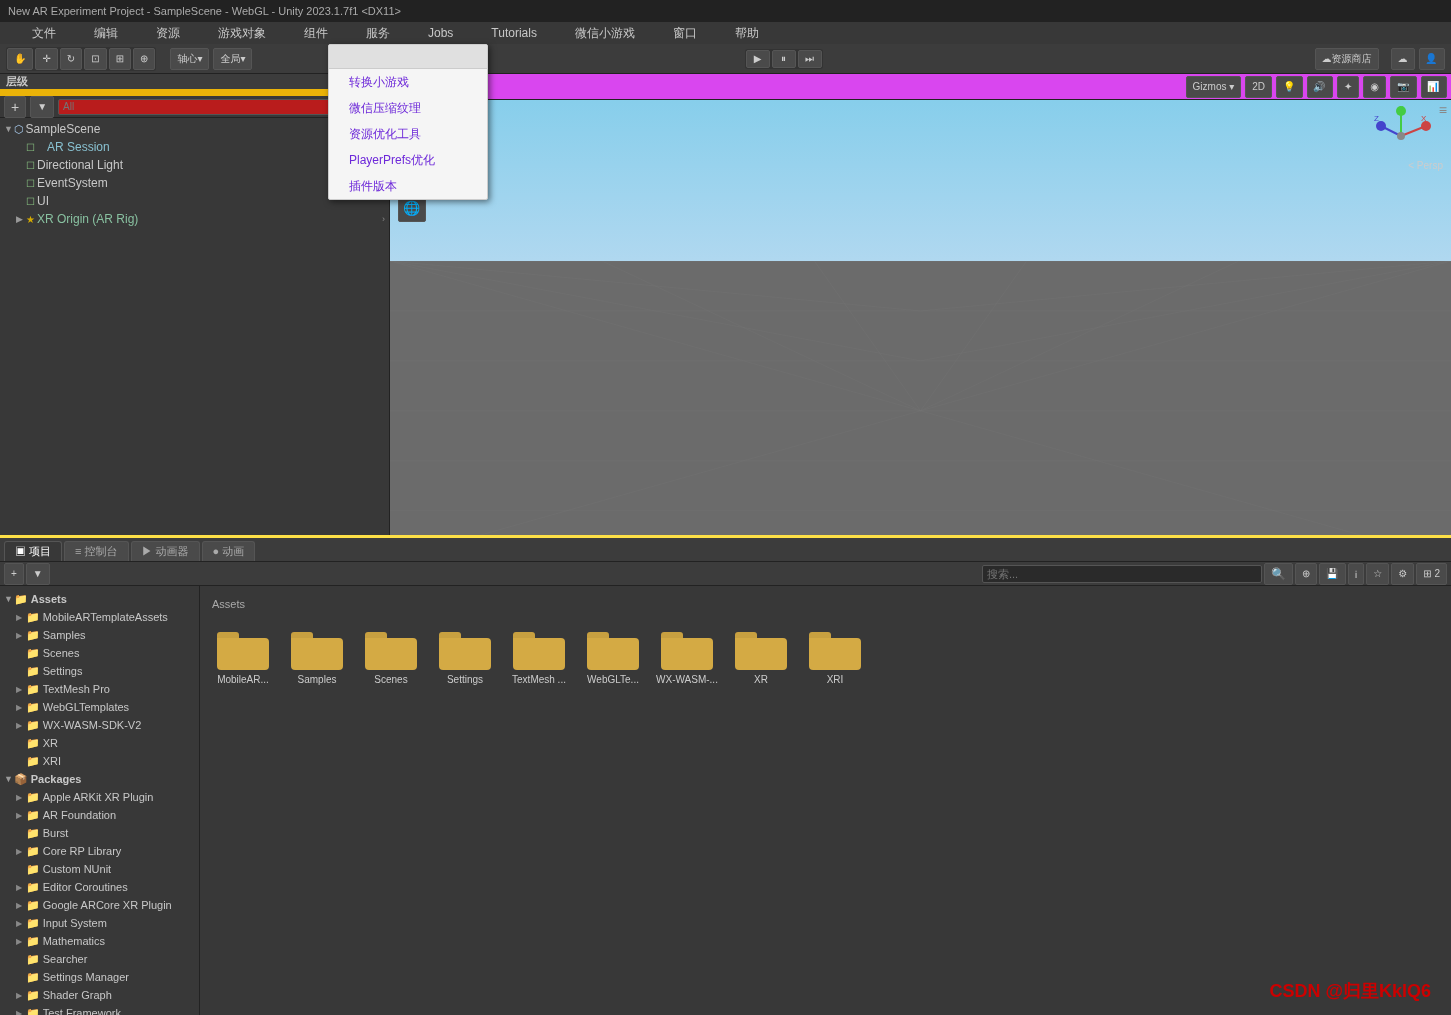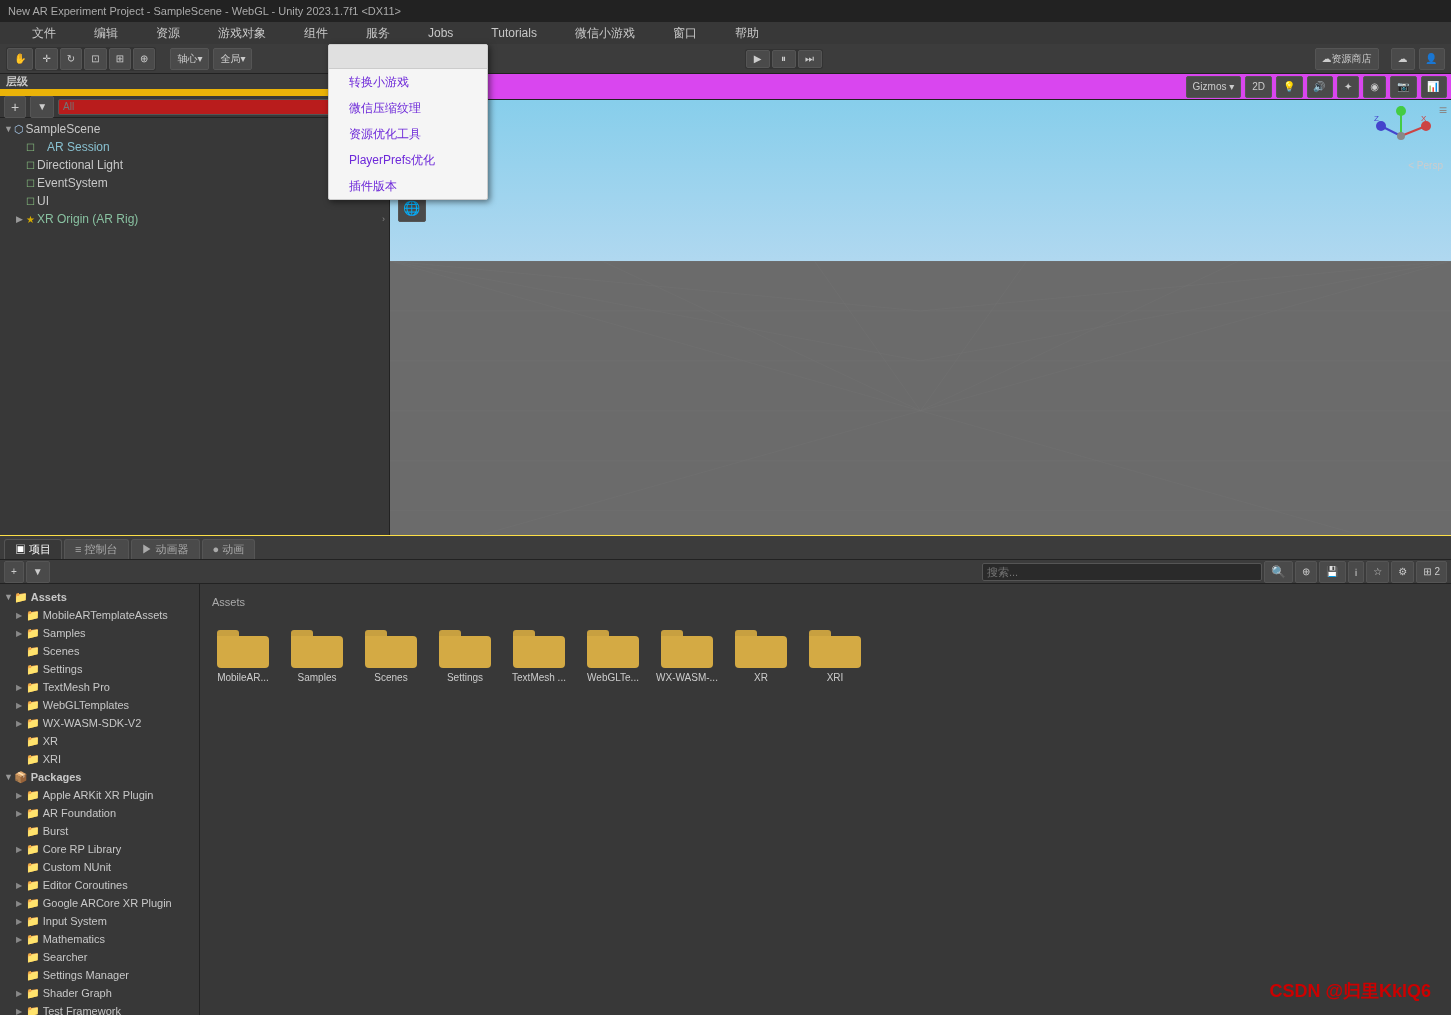--- a/index.html
+++ b/index.html
@@ -147,21 +147,21 @@
     }
 
     
     #bottom-panel {
       position: absolute;
       bottom: 0;
       left: 0;
       right: 0;
       height: 480px;
       background: #383838;
-      border-top: 1px solid #fde047;
+      border-top: 3px solid #fde047;
       display: flex;
       flex-direction: column;
     }
     #bottom-tabs {
       height: 24px;
       background: #3c3c3c;
       display: flex;
       align-items: flex-end;
       padding: 0 4px;
       border-bottom: 1px solid #222;

